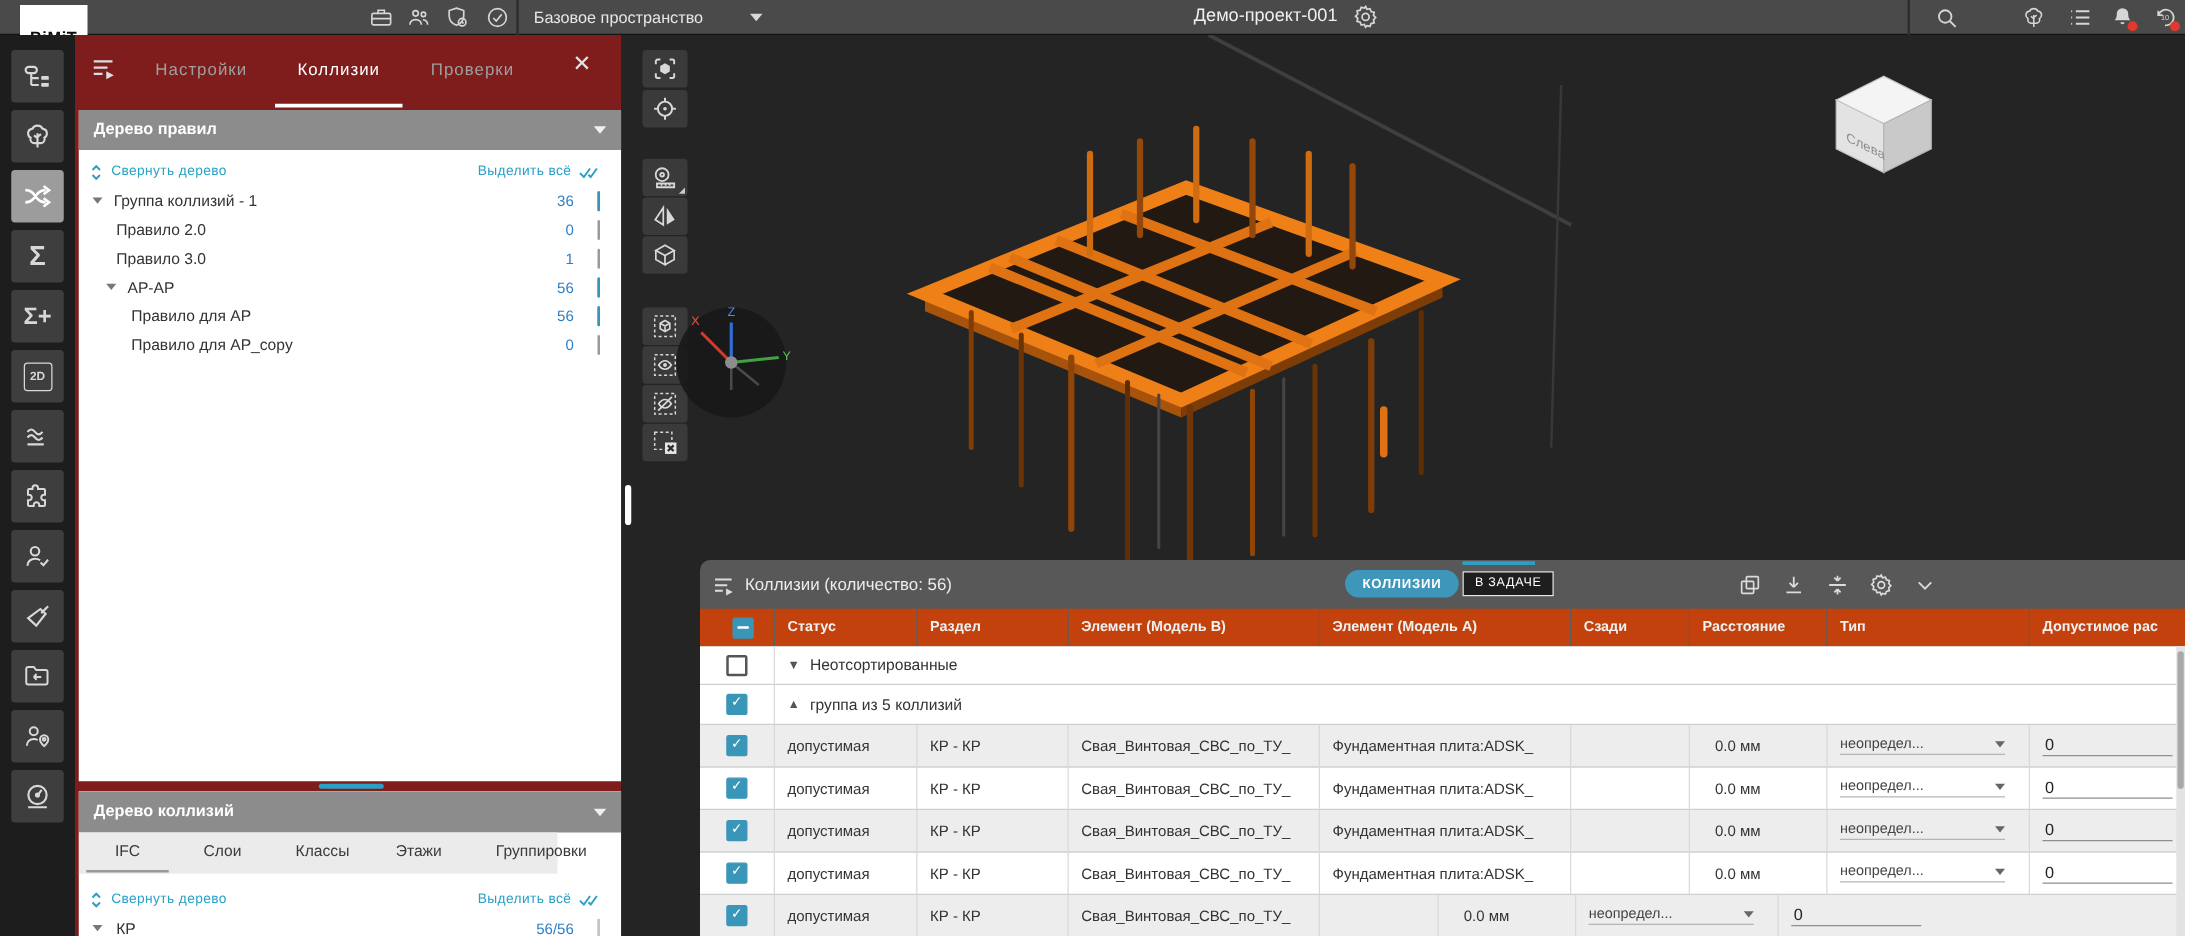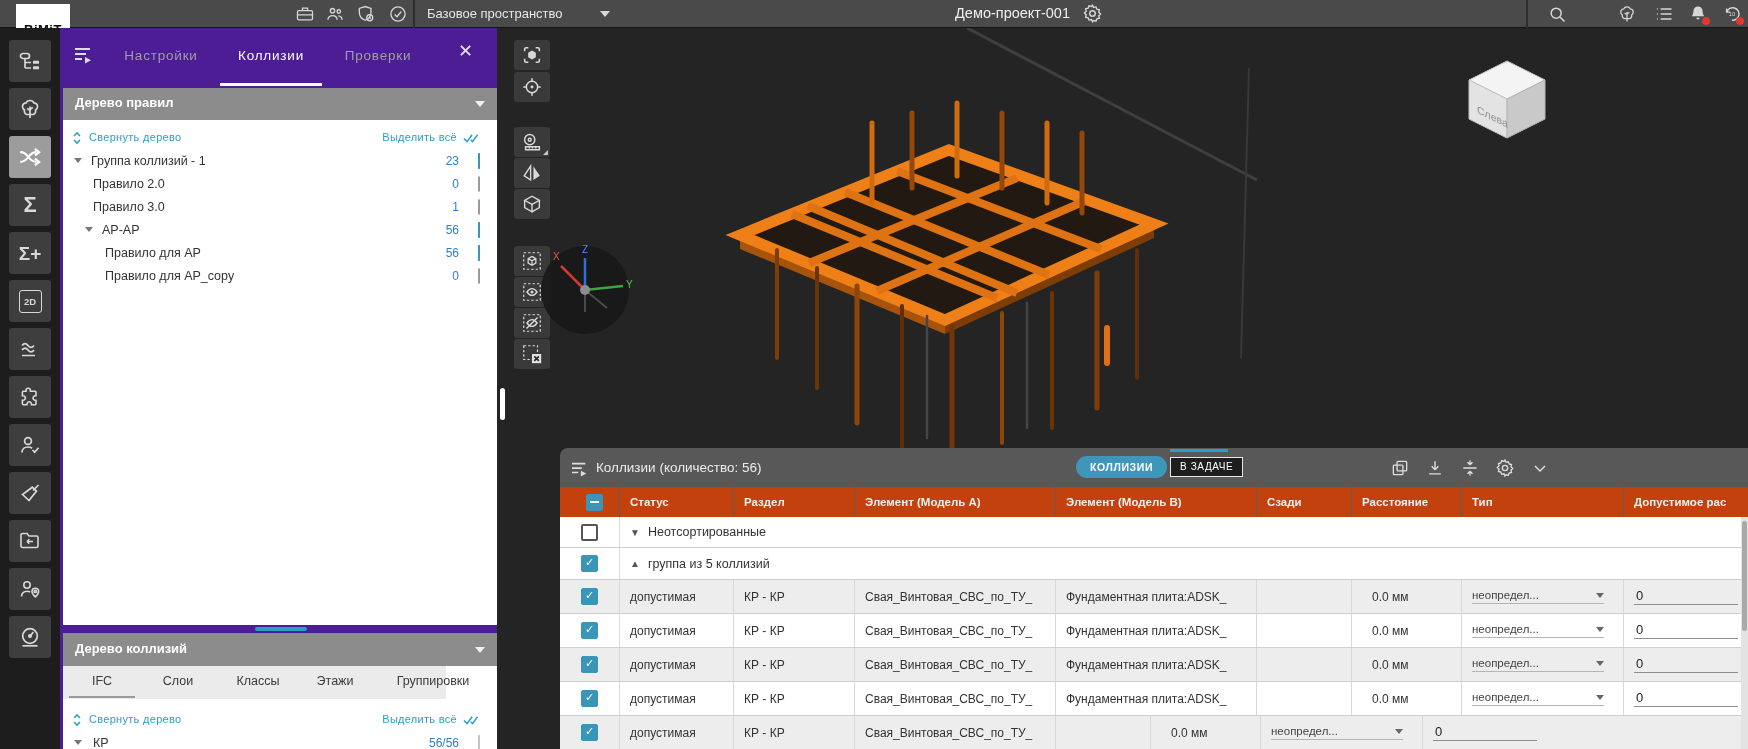--- a/index.html
+++ b/index.html
@@ -19,21 +19,21 @@
 
   
   #sidebar{position:absolute;left:0;top:28px;width:60px;height:721px;background:#1d1d1d;}
   .sbtn{position:absolute;left:9px;width:42px;height:42px;background:#3e3e3e;border-radius:3px;display:flex;align-items:center;justify-content:center;color:#d8d8d8;}
   .sbtn.sel{background:#9c9c9c;color:#fff;}
   .sigma{font-size:22px;font-weight:bold;line-height:1;}
   .sigplus{font-size:19px;font-weight:bold;line-height:1;}
   .box2d{width:21px;height:21px;border:1.8px solid currentColor;border-radius:3px;font-size:9.5px;font-weight:bold;display:flex;align-items:center;justify-content:center;}
 
   
-  #leftpanel{position:absolute;left:60px;top:28px;width:437px;height:721px;background:#4c1d95;}
+  #leftpanel{position:absolute;left:60px;top:28px;width:437px;height:721px;background:#7f1d1d;}
   .ptab{position:absolute;top:20px;font-size:13.5px;letter-spacing:.8px;color:#9f9f9f;cursor:pointer;}
   .ptab.act{color:#fff;}
   .ptab-underline{position:absolute;top:55px;height:2.5px;background:#fff;}
   .closex{position:absolute;left:398px;top:14px;font-size:18px;color:#e3e3e3;line-height:1;cursor:pointer;}
   .whitearea{position:absolute;left:3px;top:60px;width:434px;background:#fff;overflow:hidden;}
   .graybar{position:relative;height:32px;background:#8c8c8c;}
   .graybar .t{position:absolute;left:12px;top:7px;font-size:13px;font-weight:bold;color:#fff;}
   .graybar .car{position:absolute;right:12px;top:13px;width:0;height:0;border-left:5px solid transparent;border-right:5px solid transparent;border-top:6px solid #f0f0f0;}
   .linkrow{position:relative;height:24px;}
   .tlink{position:absolute;top:5px;font-size:11px;letter-spacing:.3px;color:#2aa0c6;cursor:pointer;}
@@ -274,21 +274,21 @@
         <span class="abs" style="right:14px;top:6px;">
           <svg viewBox="0 0 22 12" width="20" height="12" fill="none" stroke="#2aa0c6" stroke-width="1.7">
               <path d="M1 6.5l3.5 3.5L10 2.5M8.5 8l2 2L16 2.5"></path>
             </svg>
         </span>
       </div>
 
       <div class="trow">
         <span class="caret" style="left:11px;"></span>
         <span class="lbl bold" style="left:28px;">Группа коллизий - 1</span>
-        <span class="cnt">23</span>
+        <span class="cnt">36</span>
         <span class="cbw"><span class="cb ind"></span></span>
       </div>
       <div class="trow">
         <span class="lbl" style="left:30px;">Правило 2.0</span>
         <span class="cnt">0</span>
         <span class="cbw"><span class="cb"></span></span>
       </div>
       <div class="trow">
         <span class="lbl" style="left:30px;">Правило 3.0</span>
         <span class="cnt">1</span>
@@ -525,22 +525,22 @@
           <path d="M6 9.5l6 6 6-6"></path>
         </svg>
     </div>
 
     <div class="thead">
       <div class="th cbcell" style="border-right-color:#5e5e5e;">
           <span class="cb cbt ind"></span>
         </div>
       <div class="th" style="width:114px;">Статус</div>
       <div class="th" style="width:121px;">Раздел</div>
+      <div class="th" style="width:201px;">Элемент (Модель В)</div>
       <div class="th" style="width:201px;">Элемент (Модель А)</div>
-      <div class="th" style="width:201px;">Элемент (Модель В)</div>
       <div class="th" style="width:95px;">Сзади</div>
       <div class="th" style="width:110px;">Расстояние</div>
       <div class="th" style="width:162px;">Тип</div>
       <div class="th" style="width:124px;border-right:none;">Допустимое рас</div>
     </div>
 
     <div class="tbody-row" style="top:69px;height:31px;">
       <div class="cbcell">
           <span class="cb cbt dark"></span>
         </div>

